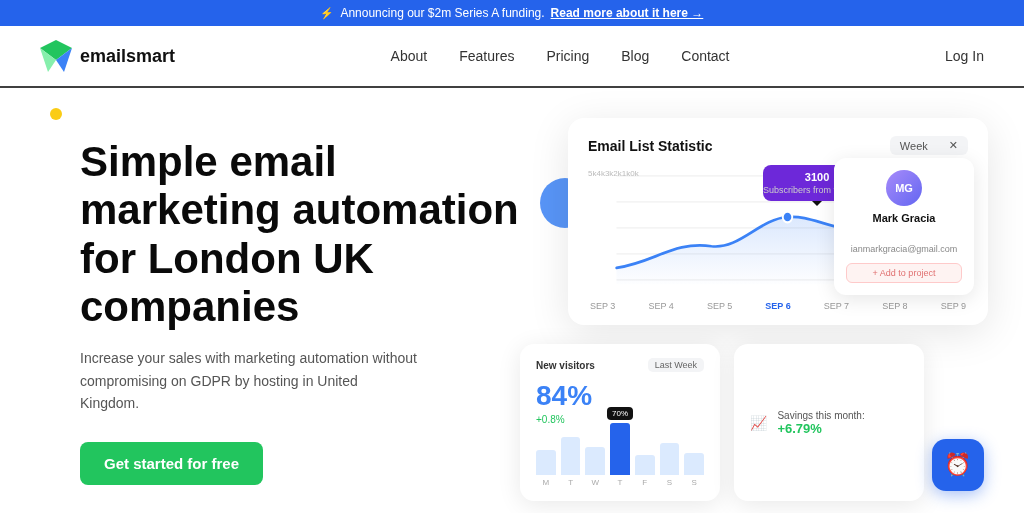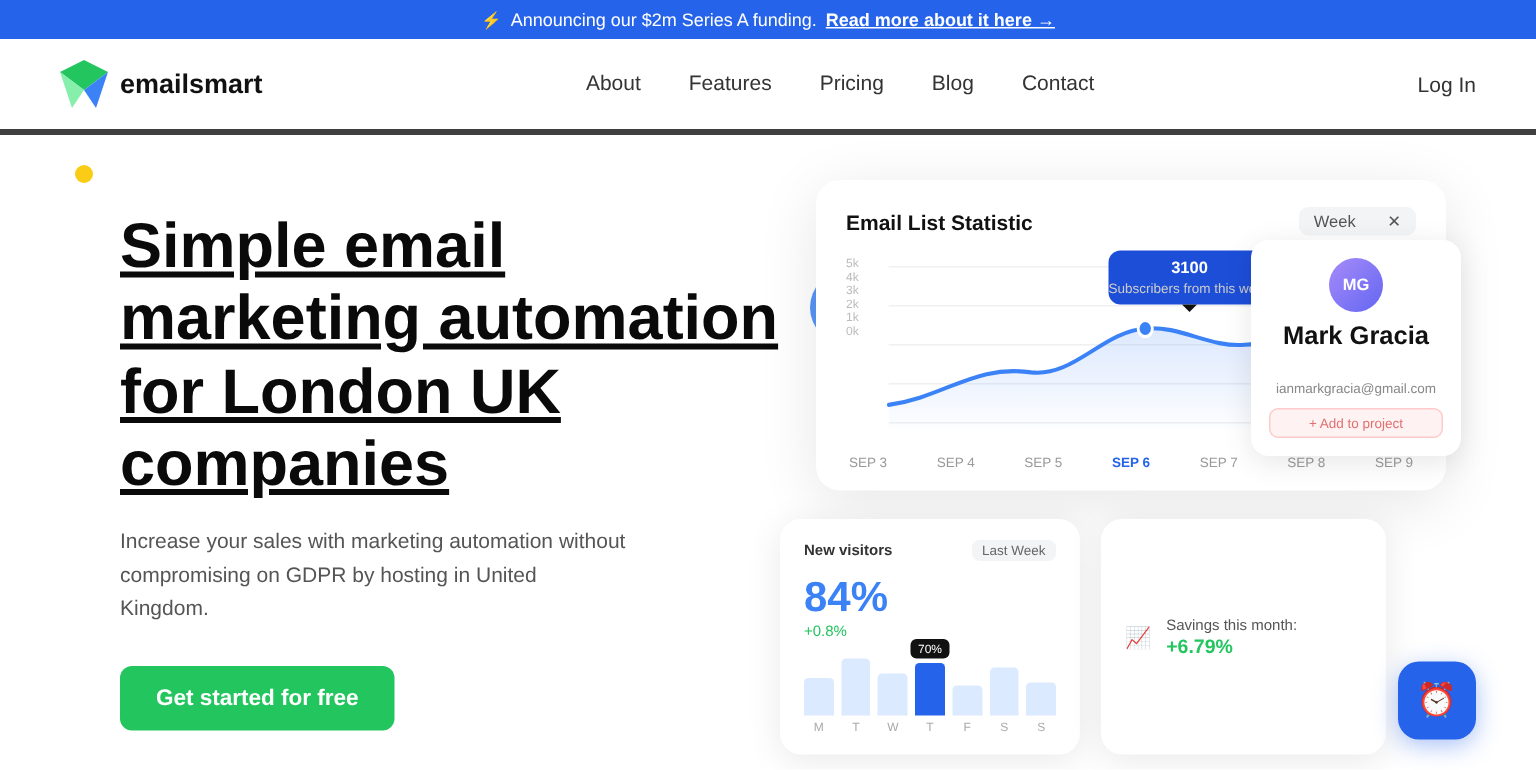--- a/index.html
+++ b/index.html
@@ -20,21 +20,21 @@
     .announcement-bar .bolt-icon { color: #facc15; font-size: 11px; }
     .announcement-bar a { color: #fff; font-weight: 600; text-decoration: underline; }
 
     
     .navbar {
       display: flex;
       align-items: center;
       justify-content: space-between;
       padding: 14px 40px;
       background: #fff;
-      border-bottom: 4px solid #404040;
+      border-bottom: 2px solid #404040;
     }
     .logo-wrap {
       display: flex;
       align-items: center;
       gap: 8px;
     }
     .logo-icon {
       width: 32px;
       height: 32px;
     }
@@ -101,21 +101,20 @@
       position: absolute;
       top: -10px;
       left: -30px;
     }
     .hero-title {
       font-size: 42px;
       font-weight: 800;
       line-height: 1.15;
       color: #0a0a0a;
       margin-bottom: 16px;
-      text-decoration: underline;
     }
     .hero-subtitle {
       font-size: 14px;
       color: #555;
       line-height: 1.6;
       max-width: 340px;
       margin-bottom: 28px;
     }
     .hero-cta {
       background: #22c55e;
@@ -135,21 +134,21 @@
       height: 100%;
     }
 
     
     .chart-card {
       background: #fff;
       border-radius: 16px;
       box-shadow: 0 8px 40px rgba(0,0,0,0.10);
       position: absolute;
       top: 0;
-      left: 24px;
+      left: 48px;
       width: 420px;
       padding: 18px 20px 14px;
     }
     .chart-header {
       display: flex;
       align-items: center;
       justify-content: space-between;
       margin-bottom: 10px;
     }
     .chart-title {
@@ -173,21 +172,21 @@
     }
     .chart-svg {
       width: 100%;
       height: 100%;
     }
     .chart-tooltip {
       position: absolute;
       top: 20px;
       left: 50%;
       transform: translateX(-20px);
-      background: #1d4ed8;
+      background: #6d28d9;
       color: #fff;
       border-radius: 8px;
       padding: 6px 0;
       font-size: 11px;
       font-weight: 700;
       text-align: center;
       white-space: nowrap;
     }
     .chart-tooltip .tooltip-sub {
       font-size: 9px;
@@ -233,21 +232,21 @@
       background: linear-gradient(135deg, #a78bfa, #6366f1);
       margin: 0 auto 6px;
       display: flex;
       align-items: center;
       justify-content: center;
       font-size: 11px;
       color: #fff;
       font-weight: 700;
     }
     .profile-name {
-      font-size: 17px;
+      font-size: 11px;
       font-weight: 700;
       text-align: center;
       color: #111;
     }
     .profile-email {
       font-size: 9px;
       color: #888;
       text-align: center;
       margin-top: 20px;
       margin-bottom: 8px;
@@ -402,22 +401,22 @@
       box-shadow: 0 4px 16px rgba(37,99,235,0.4);
     }
 
     
     .y-labels {
       position: absolute;
       left: 0;
       top: 0;
       height: 100%;
       display: flex;
-      flex-direction: column;
-      justify-content: flex-start;
+      flex-direction: row;
+      justify-content: flex-end;
       font-size: 8px;
       color: #bbb;
       padding: 4px 0;
     }
   </style>
 </head>
 <body>
 
 <div class="announcement-bar">
   <span class="bolt-icon">⚡</span>
@@ -525,21 +524,21 @@
         <div class="visitors-header">
           <span class="visitors-label">New visitors</span>
           <span class="last-week-badge">Last Week</span>
         </div>
         <div class="visitors-pct">84%</div>
         <div class="visitors-change">+0.8%</div>
         <div class="bar-chart">
           <div class="bar" style="height:25px;"></div>
           <div class="bar" style="height:38px;"></div>
           <div class="bar" style="height:28px;"></div>
-          <div class="bar highlighted" style="height:35px; position:relative;">
+          <div class="bar highlighted" style="height:52px; position:relative;">
             <div class="bar-tooltip">70%</div>
           </div>
           <div class="bar" style="height:20px;"></div>
           <div class="bar" style="height:32px;"></div>
           <div class="bar" style="height:22px;"></div>
         </div>
         <div class="bar-label-row">
           <span>M</span>
           <span>T</span>
           <span>W</span>

